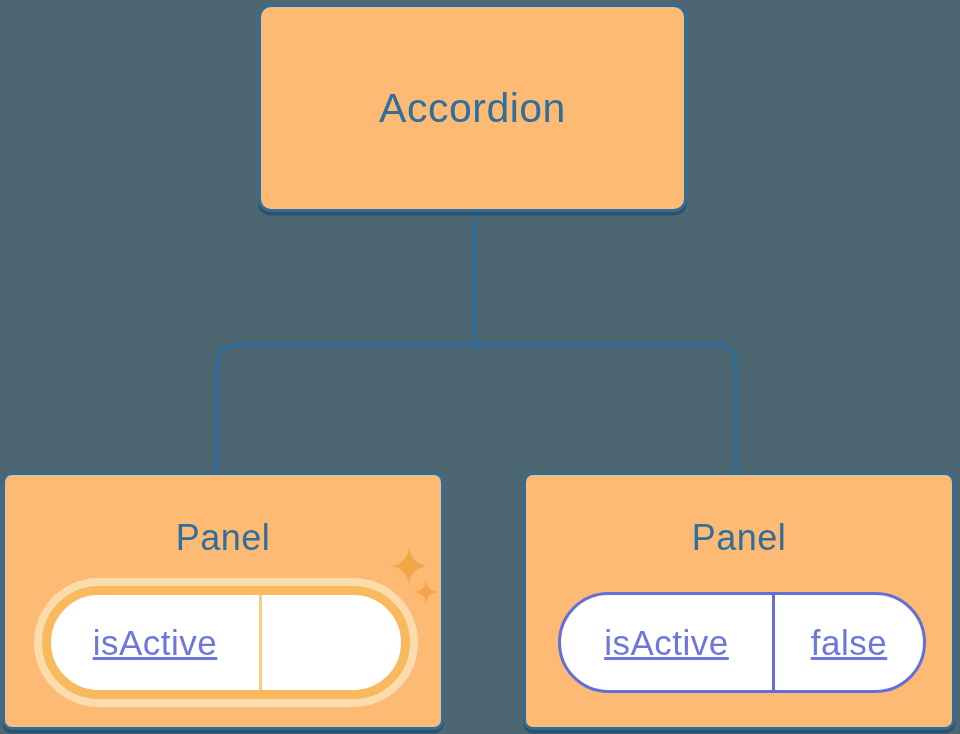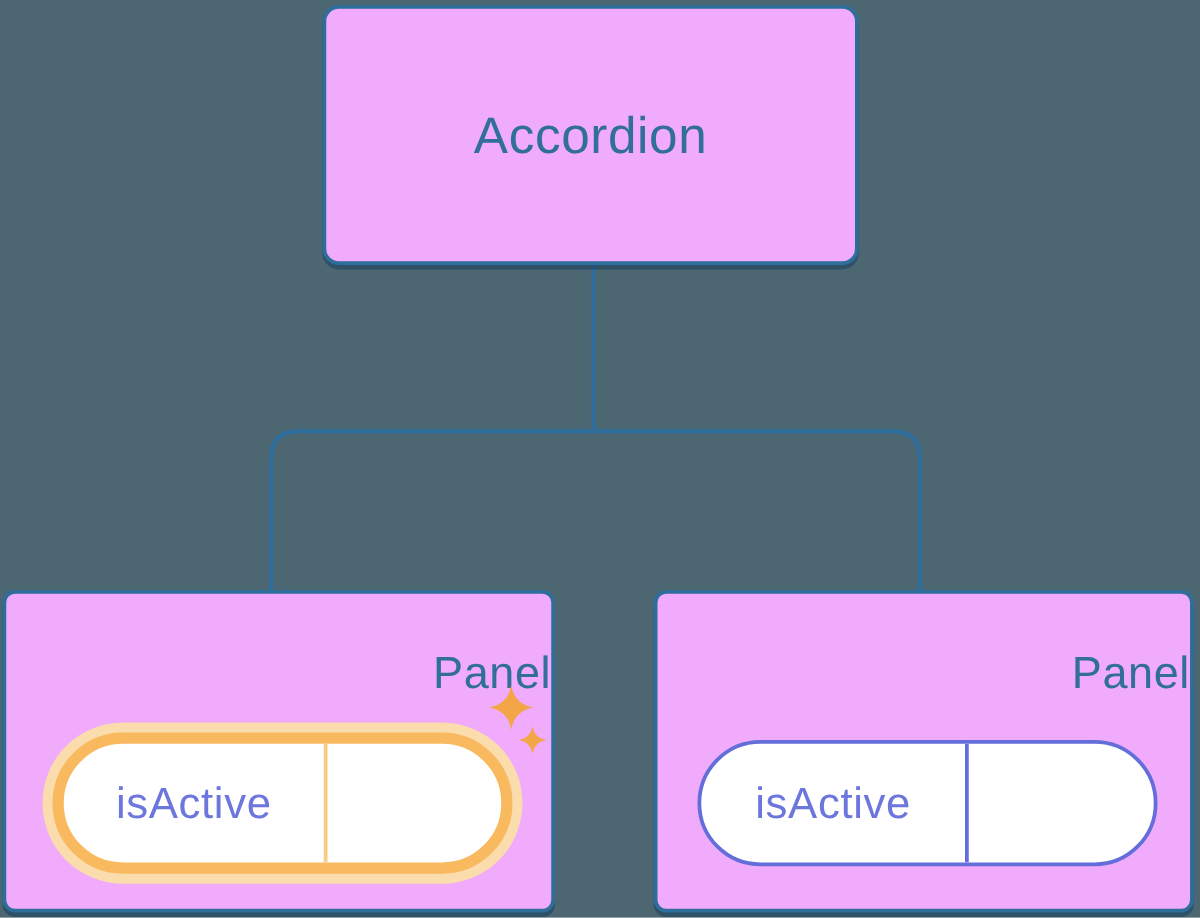--- a/index.html
+++ b/index.html
@@ -18,21 +18,21 @@
   }
   svg.connector {
     position: absolute;
     left: 0; top: 0;
     width: 960px; height: 734px;
     pointer-events: none;
   }
   .node {
     position: absolute;
     box-sizing: border-box;
-    background: #f0abfc;
+    background: #fdba74;
     border: 3px solid #2F6D9B;
     box-shadow: 0 3.5px 0 rgba(23, 64, 96, 0.55);
   }
   .root-node {
     left: 258px; top: 4px;
     width: 429px; height: 208px;
     border-radius: 13px;
     display: flex;
     align-items: center;
     justify-content: center;
@@ -46,21 +46,21 @@
   .panel-node {
     top: 472px;
     height: 258px;
     border-radius: 10px;
   }
   .panel-left  { left: 2px;   width: 442px; }
   .panel-right { left: 523px; width: 432px; }
   .panel-title {
     position: absolute;
     top: 42px; left: 0; right: 0;
-    text-align: right;
+    text-align: center;
     font-size: 36px;
     line-height: 42px;
     font-weight: 500;
     letter-spacing: 0.5px;
     color: #316E99;
   }
   .prop-pill {
     position: absolute;
     box-sizing: border-box;
     background: #FFFFFF;
@@ -80,20 +80,21 @@
     width: 368px; height: 101px;
     border: 3px solid #636EDA;
   }
   .pill-cell {
     display: flex;
     align-items: center;
     justify-content: center;
     font-size: 35px;
     letter-spacing: 0.5px;
     color: #6C76DD;
+    text-decoration: underline;
   }
   .active   .pill-cell-name { width: 208px; }
   .inactive .pill-cell-name { width: 211px; }
   .pill-cell-value { flex: 1; }
   .active .pill-cell-value {
     font-weight: bold;
     color: #5157CE;
   }
   .pill-divider { width: 3px; }
   .active   .pill-divider { background: #F8CC82; }
@@ -134,16 +135,17 @@
       <path d="M18 0 Q20.5 15.5 36 18 Q20.5 20.5 18 36 Q15.5 20.5 0 18 Q15.5 15.5 18 0 Z" fill="#F2A647"></path>
     </svg>
   </div>
 
   <div class="node panel-node panel-right">
     <div class="panel-title">Panel</div>
 
     <div class="prop-pill inactive">
       <span class="pill-cell pill-cell-name">isActive</span>
       <span class="pill-divider"></span>
+      <span class="pill-cell pill-cell-value">false</span>
     </div>
   </div>
 
 </div>
 
 </body></html>

